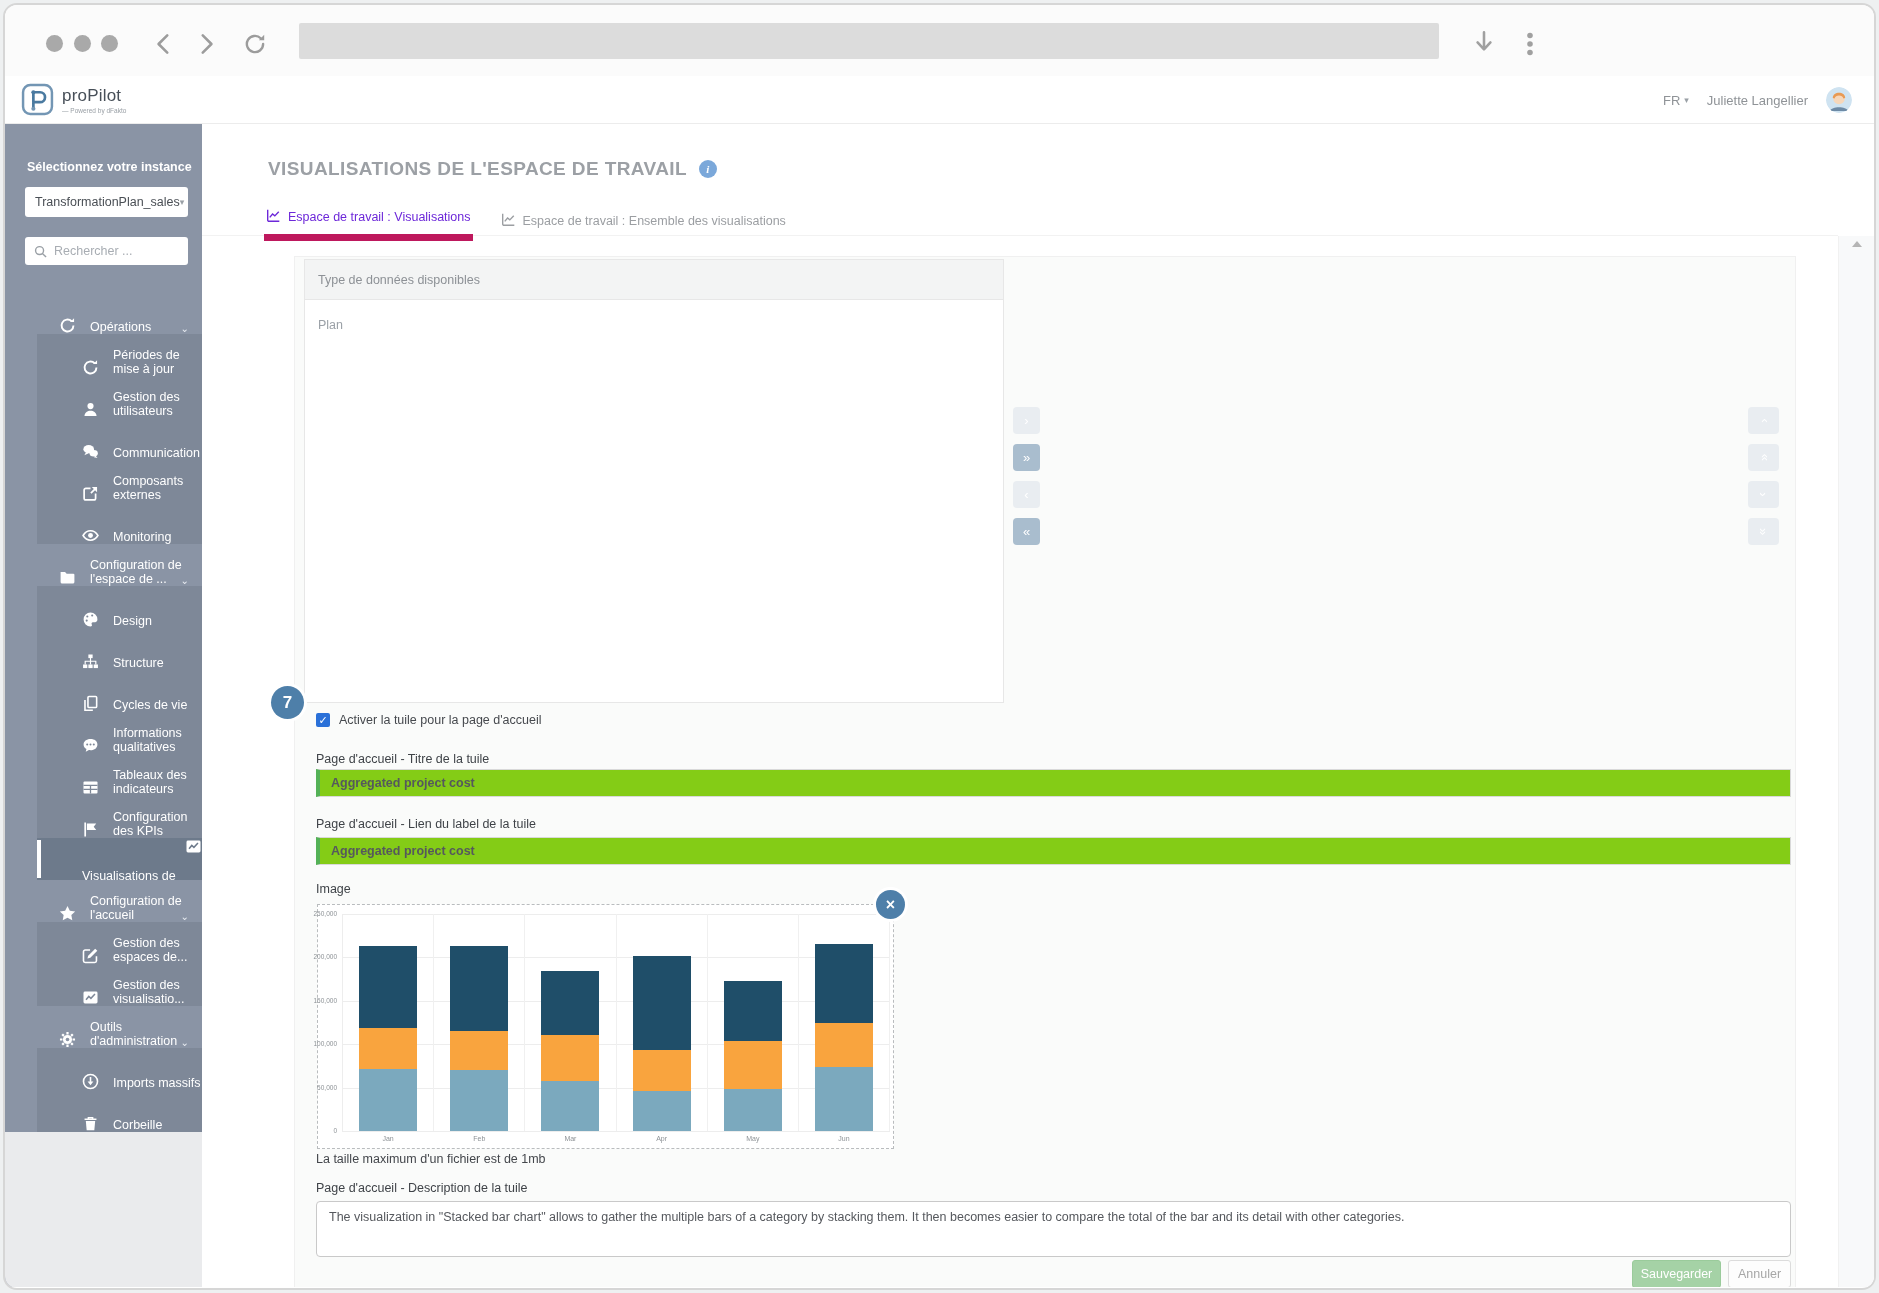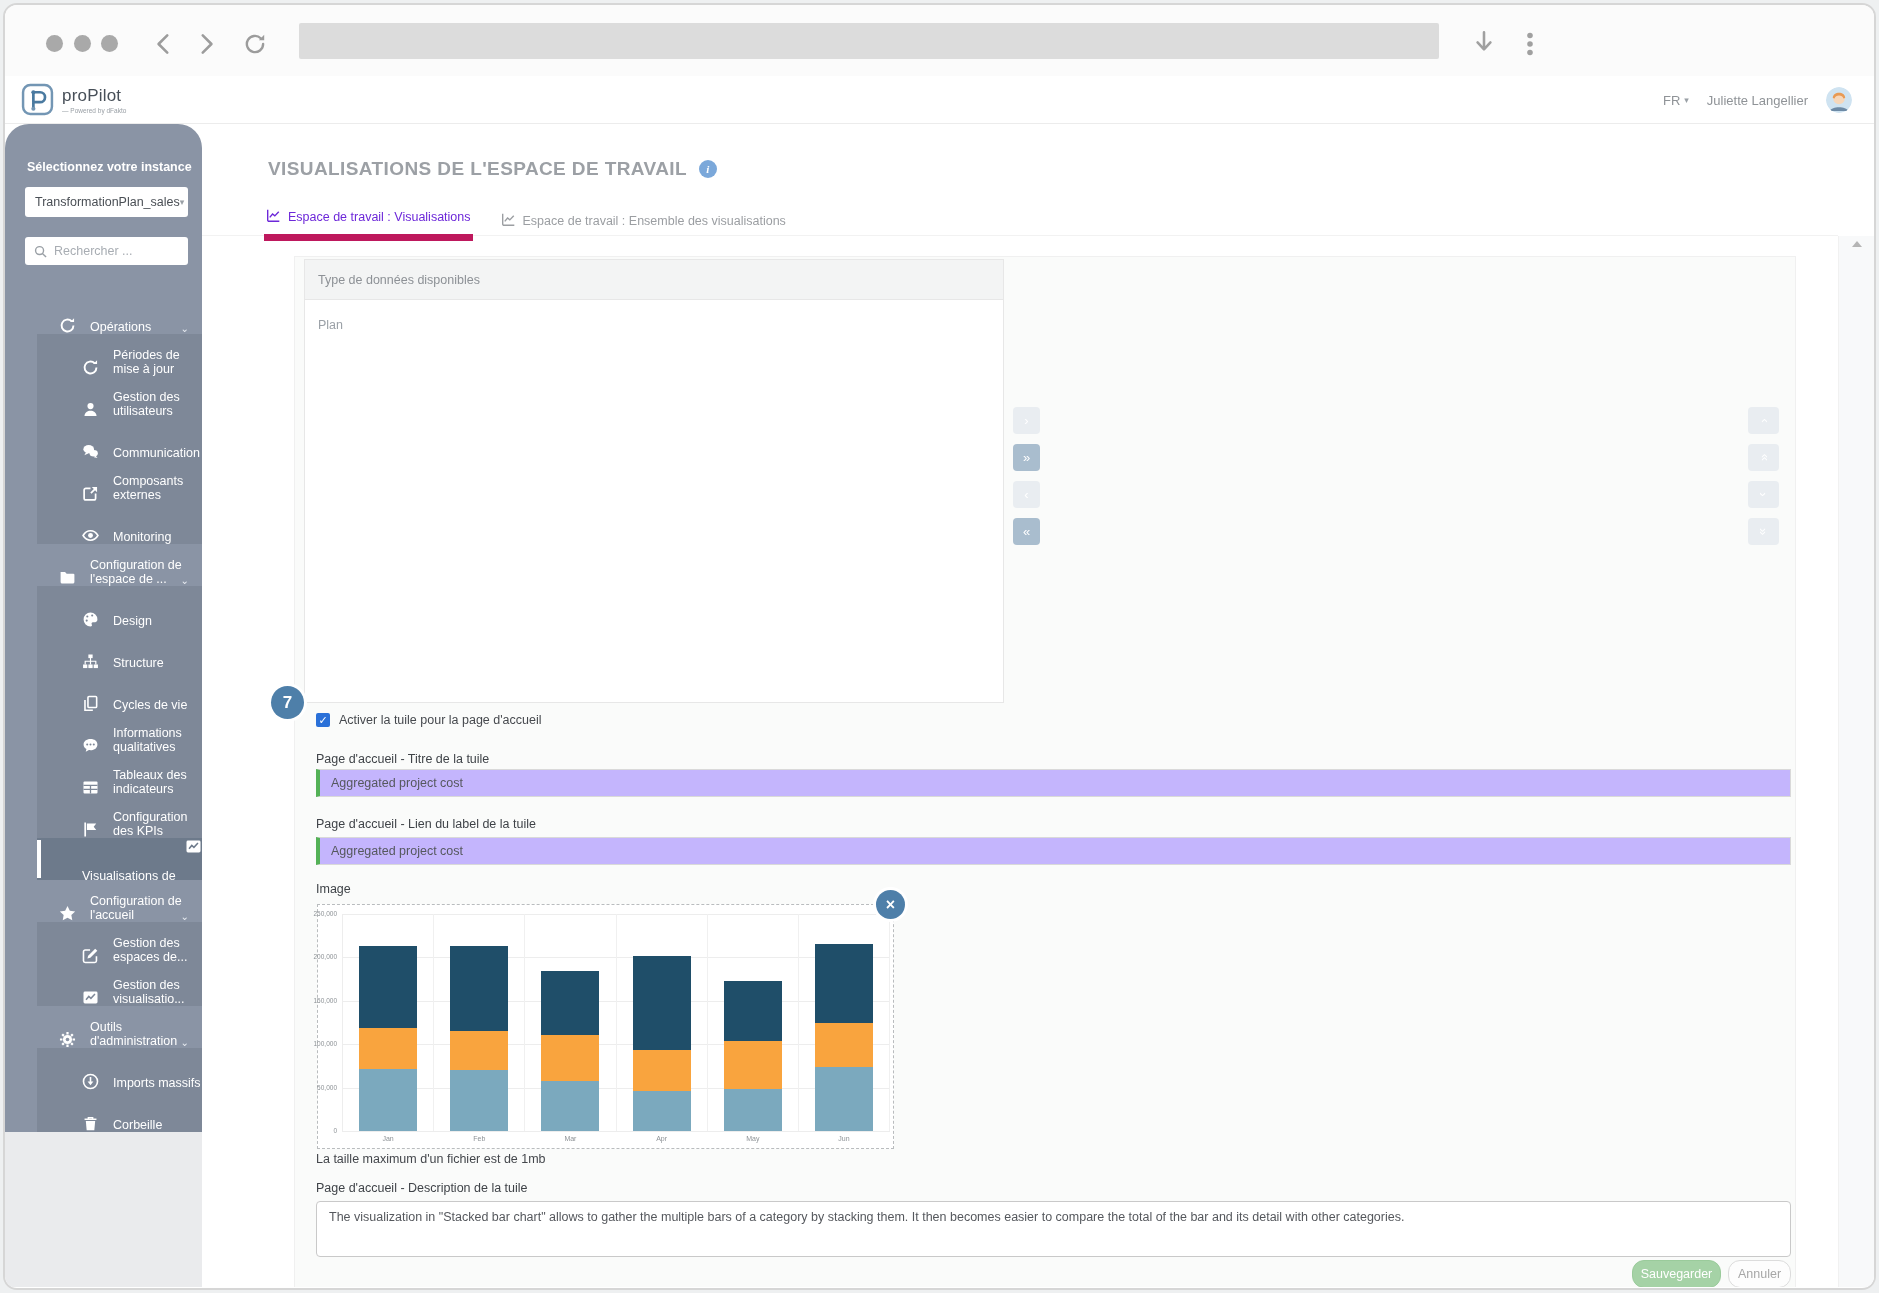--- a/index.html
+++ b/index.html
@@ -27,21 +27,21 @@
   .lang { font-size:13px; color:#8f9397; display:flex; gap:4px; align-items:center; cursor:pointer; }
   .caret { font-size:9px; color:#9aa0a6; }
   .uname { font-size:13px; color:#8f9397; }
   .avatar { width:26px; height:26px; border-radius:50%; overflow:hidden; }
   .avatar svg { width:100%; height:100%; display:block; }
 
   
   .app-body { display:flex; height:calc(100% - 120px); }
 
   
-  .sidebar { width:197px; flex:none; background:#8a94a5; display:flex; flex-direction:column;border-radius:24px; }
+  .sidebar { width:197px; flex:none; background:#8a94a5; display:flex; flex-direction:column; }
   .inst-label { margin:36px 0 0 22px; color:#fff; font-weight:bold; font-size:12.5px; }
   .inst-select { margin:13px 14px 0 20px; height:30px; background:#fff; border-radius:3px; display:flex; align-items:center; justify-content:space-between; padding:0 10px; font-size:12.5px; color:#4a4f55; cursor:pointer; }
   .search { margin:20px 14px 0 20px; height:28px; background:#fff; border-radius:3px; display:flex; align-items:center; padding:0 9px; gap:7px; }
   .search svg { width:13px; height:13px; flex:none; }
   .search input { border:none; outline:none; font-size:12.5px; color:#000000; width:100%; font-family:inherit; background:transparent; }
   .search input::placeholder { color:#a8adb3; }
   #menu { margin-top:27px; }
   .menu-item { height:42px; display:flex; align-items:flex-end; font-size:12.5px; color:#fff; position:relative; cursor:pointer; gap:14px;margin-left:32px; }
   .menu-item.section { background:#8a94a5; padding-left:22px; --hole:#8a94a5; }
   .menu-item.sub { background:#7e8898; padding-left:45px; --hole:#7e8898; }
@@ -81,36 +81,36 @@
   .rot-up { transform:rotate(-90deg); }
   .rot-down { transform:rotate(90deg); }
 
   .badge { position:absolute; left:69px; top:562px; width:33px; height:33px; border-radius:50%; background:#4e7fa9; color:#fff; font-weight:bold; font-size:17px; display:flex; align-items:center; justify-content:center; box-shadow:0 0 0 3px rgba(255,255,255,.95); z-index:3; }
 
   .cb-row { position:absolute; left:114px; top:589px; display:flex; align-items:center; gap:9px; }
   .cb { width:14px; height:14px; background:#2a70d8; border-radius:2px; color:#fff; font-size:11px; display:flex; align-items:center; justify-content:center; cursor:pointer; }
   .cb-label { font-size:12.5px; color:#46494e; }
 
   .flabel { position:absolute; left:114px; font-size:12.5px; color:#3f4348; }
-  .ginput { position:absolute; left:114px; width:1475px; height:28px; background:#c4b5fd; border:1px solid #d9d9d9; border-left:4px solid #53b156; font-size:12.5px; color:#55585d; padding:0 11px; outline:none; font-family:inherit; }
+  .ginput { position:absolute; left:114px; width:1475px; height:28px; background:#84cc16; border:1px solid #d9d9d9; border-left:4px solid #53b156; font-size:12.5px; color:#55585d; padding:0 11px; outline:none; font-family:inherit;font-weight:bold; }
 
   .imgbox { position:absolute; left:115px; top:780px; width:577px; height:245px; background:#fff; border:1px dashed #b9bcbe; }
   .xbtn { position:absolute; left:674px; top:766px; width:29px; height:29px; border-radius:50%; background:#4e7fa9; color:#fff; font-size:16px; font-weight:bold; display:flex; align-items:center; justify-content:center; box-shadow:0 0 0 3px #fff; z-index:4; border:none; cursor:pointer; }
 
   #ylabs { position:absolute; left:0; top:9px; width:21px; height:217px; }
   .ylab { position:absolute; right:2px; font-size:6.5px; color:#8d9296; white-space:nowrap; }
   #plot { position:absolute; left:24px; top:9px; width:548px; height:217px; }
   .grid { position:absolute; left:0; right:0; height:1px; background:#ededed; }
   #cats { position:absolute; inset:0; display:flex; border-left:1px solid #ededed; }
   .cat { flex:1; position:relative; border-right:1px solid #f0f0f0; }
   .bar { position:absolute; bottom:0; left:50%; transform:translateX(-50%); width:58px; display:flex; flex-direction:column; justify-content:flex-end; }
   .xlab { position:absolute; top:221px; width:100%; text-align:center; font-size:7px; color:#8d9296; }
 
   .desc { position:absolute; left:114px; top:1077px; width:1475px; height:56px; border:1px solid #c9c9c9; border-radius:4px; background:#fff; padding:8px 12px; font-size:12.5px; color:#55585d; font-family:inherit; resize:none; outline:none; }
-  .act-btn { position:absolute; top:1136px; height:28px; border-radius:12px; font-size:12.5px; font-family:inherit; cursor:pointer; }
+  .act-btn { position:absolute; top:1136px; height:28px; border-radius:3px; font-size:12.5px; font-family:inherit; cursor:pointer; }
   .save { left:1430px; width:89px; background:#a5d2a6; color:#fff; border:1px solid #9acb9b; }
   .cancel { left:1526px; width:63px; background:#fdfdfd; color:#a7a7a7; border:1px solid #dcdcdc; }
 
   .vscroll { position:absolute; right:0; top:112px; bottom:0; width:36px; background:#f8f9fa; border-left:1px solid #f1f1f1; }
   .varrow { margin:5px auto 0; width:0; height:0; border-left:5px solid transparent; border-right:5px solid transparent; border-bottom:6px solid #b5b5b5; }
 </style>
 </head>
 <body>
 
 <div class="window">

